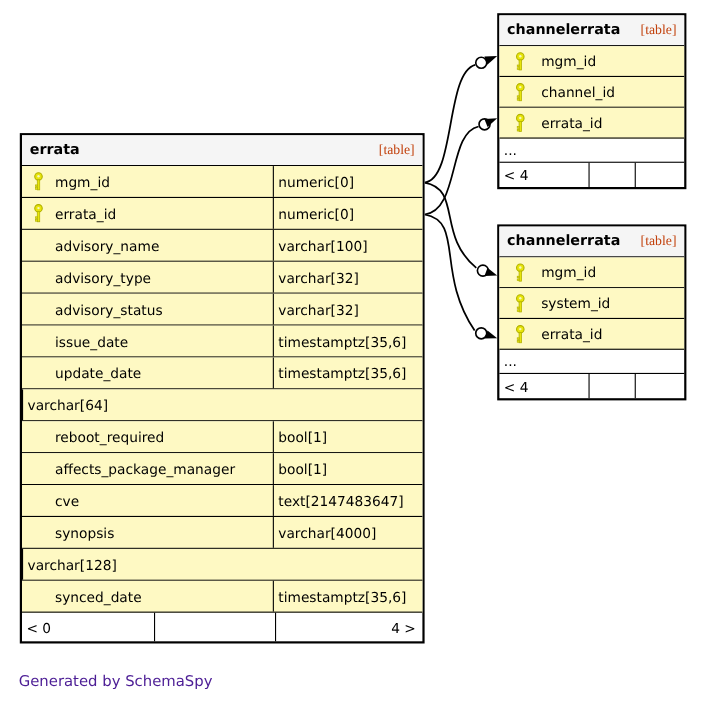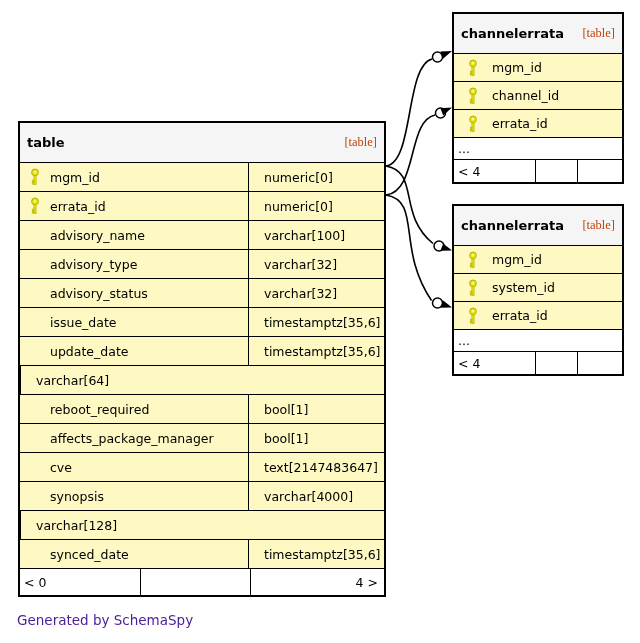--- a/index.html
+++ b/index.html
@@ -9,37 +9,37 @@
     color:#000;overflow:hidden;
   }
   #diagram-svg{position:absolute;left:0;top:0;z-index:0;}
   .db-table{
     position:absolute;background:#fff;border:2px solid #000;z-index:1;
     font-size:12.5px;box-sizing:border-box;
   }
   .tbl-header{
     display:flex;justify-content:space-between;align-items:center;
     background:#f5f5f5;border-bottom:1px solid #000;
-    height:40px;padding:0 7px;box-sizing:border-box;white-space:nowrap;
+    height:28px;padding:0 7px;box-sizing:border-box;white-space:nowrap;
   }
   .tbl-name{font-weight:bold;font-size:13px;}
   .tbl-tag{font-size:12.5px;color:#c2410c;font-family:Liberation Serif, serif;}
   .row{
     display:flex;align-items:stretch;height:29px;border-bottom:1px solid #000;
     box-sizing:border-box;background:#fef9c3;white-space:nowrap;
   }
   .t-right .row{height:28px;}
   .cell-left{display:flex;align-items:center;flex:1;min-width:0;}
   .t-errata .cell-left{flex:0 0 228px;max-width:228px;}
   .keywrap{flex:0 0 30px;display:flex;justify-content:center;align-items:center;}
   .t-right .keywrap{flex:0 0 38px;}
   .colname{font-size:12.5px;}
   .cell-type{
     flex:1;border-left:1px solid #000;display:flex;align-items:center;
-    padding-left:15px;font-size:12.5px;min-width:0;
+    padding-left:4px;font-size:12.5px;min-width:0;
   }
   .ellipsis-row{
     height:22px;border-bottom:1px solid #000;display:flex;align-items:center;
     padding-left:4px;box-sizing:border-box;font-size:12.5px;
   }
   .tbl-footer{display:flex;height:26px;box-sizing:border-box;align-items:stretch;}
   .t-right .tbl-footer{height:22px;}
   .fcell{display:flex;align-items:center;box-sizing:border-box;font-size:12.5px;}
   .fcell+.fcell{border-left:1px solid #000;}
   .fcell.fl{padding-left:4px;}
@@ -80,21 +80,21 @@
 
   <g stroke="#000" fill="none" stroke-width="1.6">
     <path d="M 386 195 C 422 201, 396 248, 431.5 300.5"></path>
     <circle cx="437.5" cy="303" r="5" fill="#fff" stroke-width="1.5"></circle>
     <polygon points="452,307.5 440.4,307.8 443.2,300.4" fill="#000" stroke="none"></polygon>
   </g>
 </svg>
 
 <div id="tbl-errata" class="db-table t-errata">
   <div class="tbl-header">
-    <span class="tbl-name">table</span>
+    <span class="tbl-name">errata</span>
     <span class="tbl-tag">[table]</span>
   </div>
   <div class="rows">
       <div class="row">
     <div class="cell-left">
       <span class="keywrap">
         <svg width="10" height="18" viewBox="0 0 10 18" aria-hidden="true">
           <circle cx="5" cy="4.4" r="3.4" fill="#e8e50a" stroke="#b0b000" stroke-width="1"></circle>
           <circle cx="5" cy="4.2" r="1.1" fill="#f6f6c0"></circle>
           <rect x="3.9" y="7.4" width="2.2" height="9.2" fill="#e8e50a" stroke="#b0b000" stroke-width="0.7"></rect>

